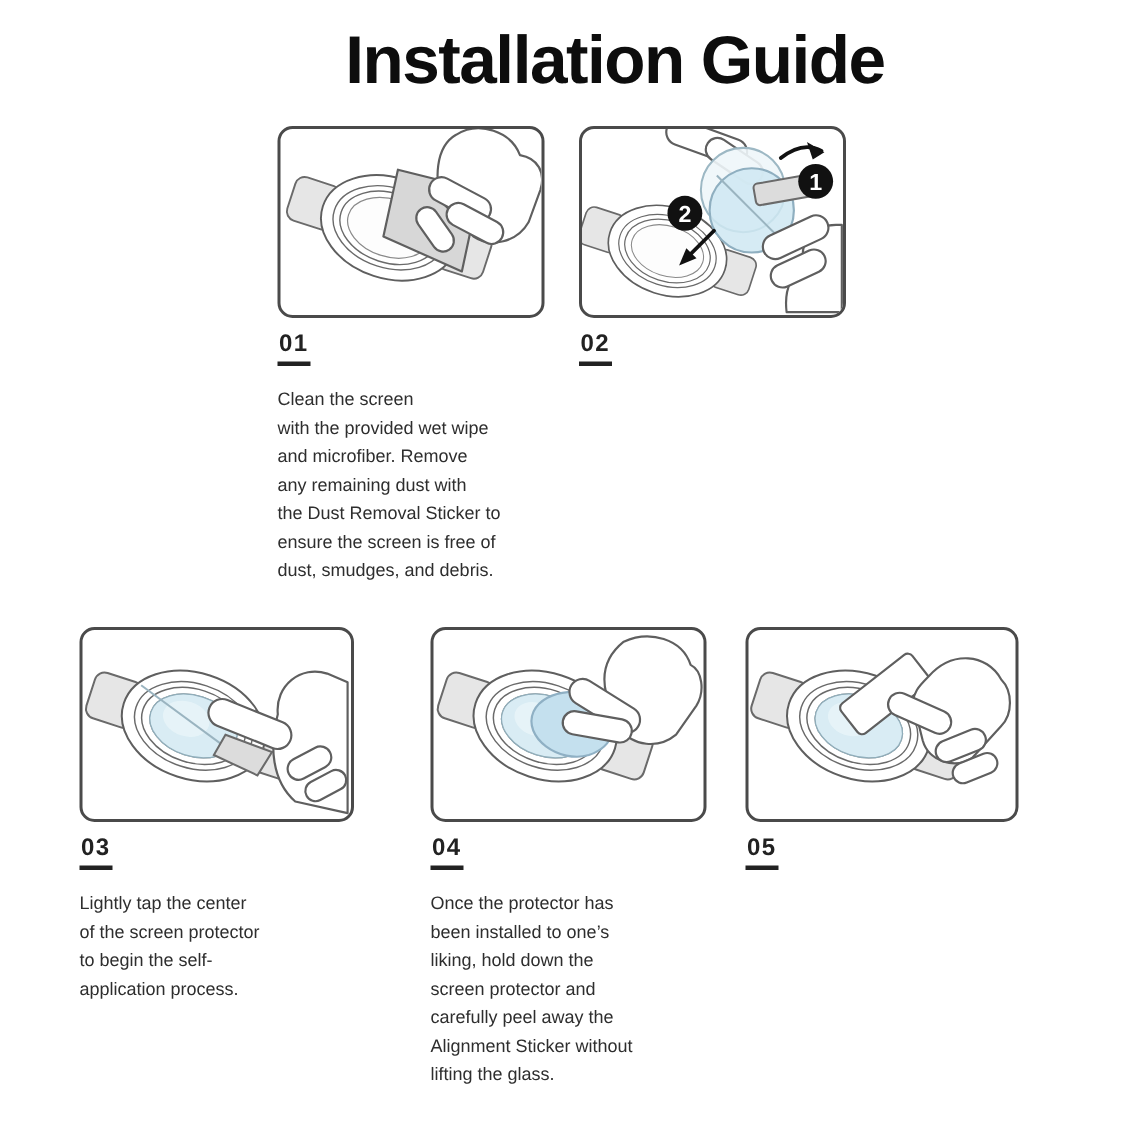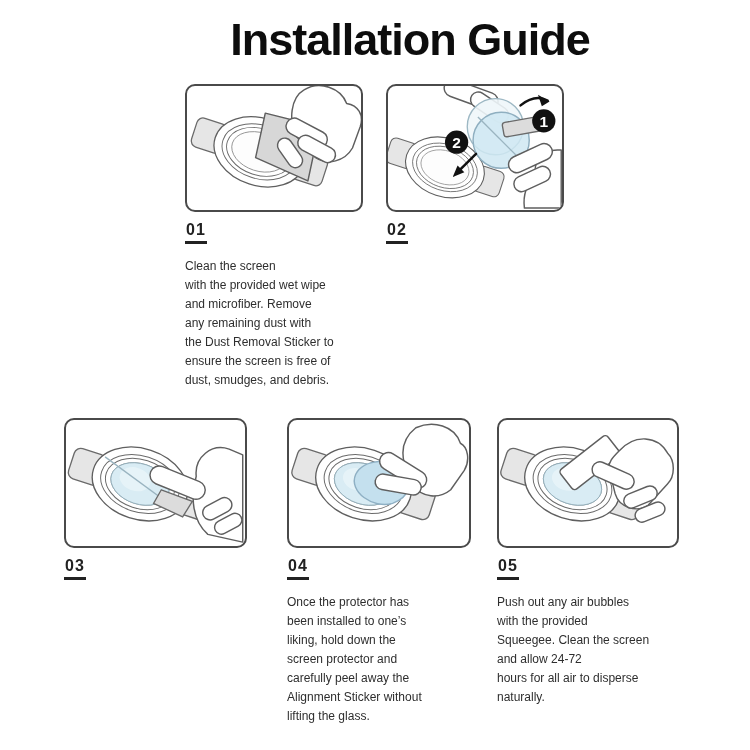--- a/index.html
+++ b/index.html
@@ -6,21 +6,21 @@
   body{width:750px;height:750px;position:relative;font-family:"Liberation Sans",sans-serif;color:#2e2e2e;overflow:hidden;}
 
   .page-title{
     position:absolute;top:14px;left:0;width:750px;text-align:center;
     font-size:45px;font-weight:bold;letter-spacing:-1px;color:#0d0d0d;padding-left:35px;
   }
 
   .panel{position:absolute;}
   .p1{left:166px;top:84px;width:178px;margin-left:19px;}
   .p2{left:386px;top:84px;width:178px;}
-  .p3{left:64px; top:418px;width:183px;}
+  .p3{left:53px; top:418px;width:183px;}
   .p4{left:287px;top:418px;width:184px;}
   .p5{left:497px;top:418px;width:182px;}
 
   .illus-box{
     border:2px solid #4a4a4a;border-radius:10px;background:#fff;
     overflow:hidden;box-sizing:border-box;
   }
   .h1{height:128px;} .h2{height:130px;}
 
   .step-num{
@@ -148,20 +148,24 @@
       <polygon class="tab" points="96,72 128,84 118,100 88,86"></polygon>
       <g>
         <path class="ln" d="M132,58 C130,38 148,24 166,30 L180,36 L180,126 L144,118 C128,104 126,80 132,58 Z"></path>
         <rect class="ln" x="84" y="48" width="60" height="19" rx="9.5" transform="rotate(22 95 58)"></rect>
         <rect class="ln" x="138" y="84" width="32" height="15" rx="7.5" transform="rotate(-28 154 92)"></rect>
         <rect class="ln" x="150" y="100" width="30" height="14" rx="7" transform="rotate(-28 165 107)"></rect>
       </g>
     </svg>
   </div>
   <div class="step-num">03</div>
+  <div class="step-text">Lightly tap the center
+of the screen protector
+to begin the self-
+application process.</div>
 </div>
 
 <div class="panel p4">
   <div class="illus-box h2">
     <svg width="100%" height="100%" viewBox="0 0 180 130">
       <g>
         <use href="#watch-shape" transform="translate(74,66) scale(0.63)"></use>
         <g transform="translate(74,66) scale(0.63) rotate(18)">
           <ellipse class="bluescreen" rx="49" ry="33"></ellipse>
           <ellipse class="bluehl" cx="-12" cy="-4" rx="24" ry="18"></ellipse>
@@ -200,19 +204,13 @@
       </g>
       <g>
         <path class="ln" d="M122,32 C138,14 162,16 172,34 C180,42 180,58 172,66 L152,88 C140,96 122,90 118,76 L112,52 C110,44 116,38 122,32 Z"></path>
         <rect class="ln" x="94" y="44" width="46" height="16" rx="8" transform="rotate(24 104 52)"></rect>
         <rect class="ln" x="126" y="72" width="36" height="15" rx="7.5" transform="rotate(-22 144 79)"></rect>
         <rect class="ln" x="138" y="88" width="32" height="14" rx="7" transform="rotate(-22 154 95)"></rect>
       </g>
     </svg>
   </div>
   <div class="step-num">05</div>
-  <div class="step-text">Push out any air bubbles
-with the provided
-Squeegee. Clean the screen
-and allow 24-72
-hours for all air to disperse
-naturally.</div>
 </div>
 
 </body></html>

